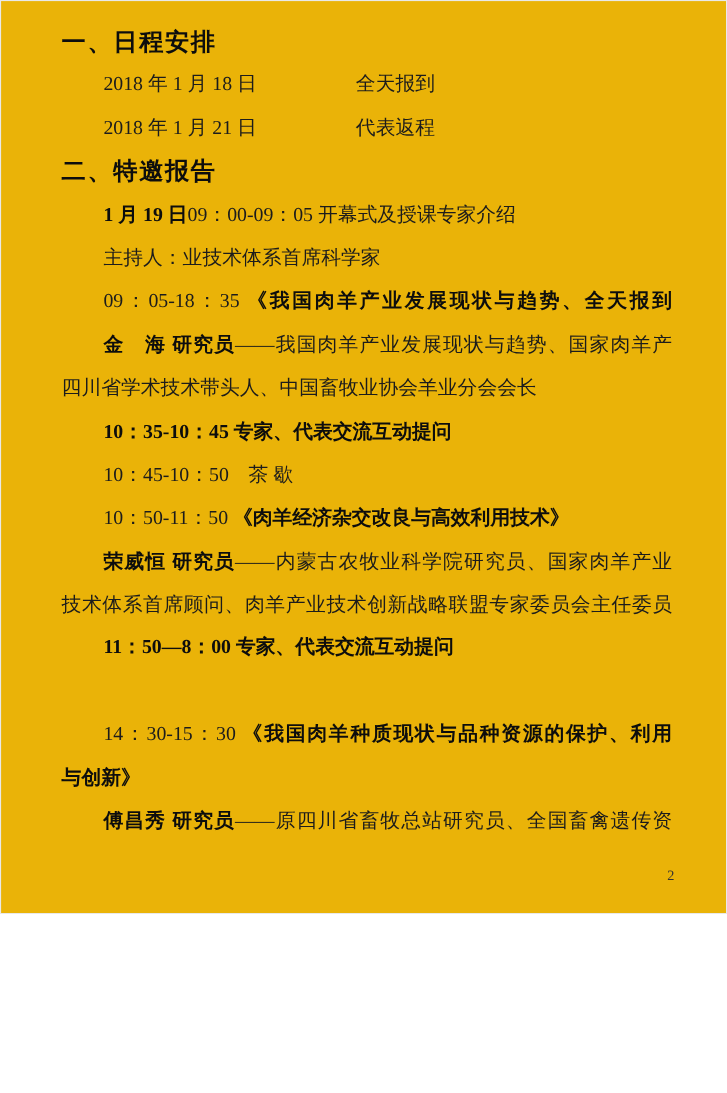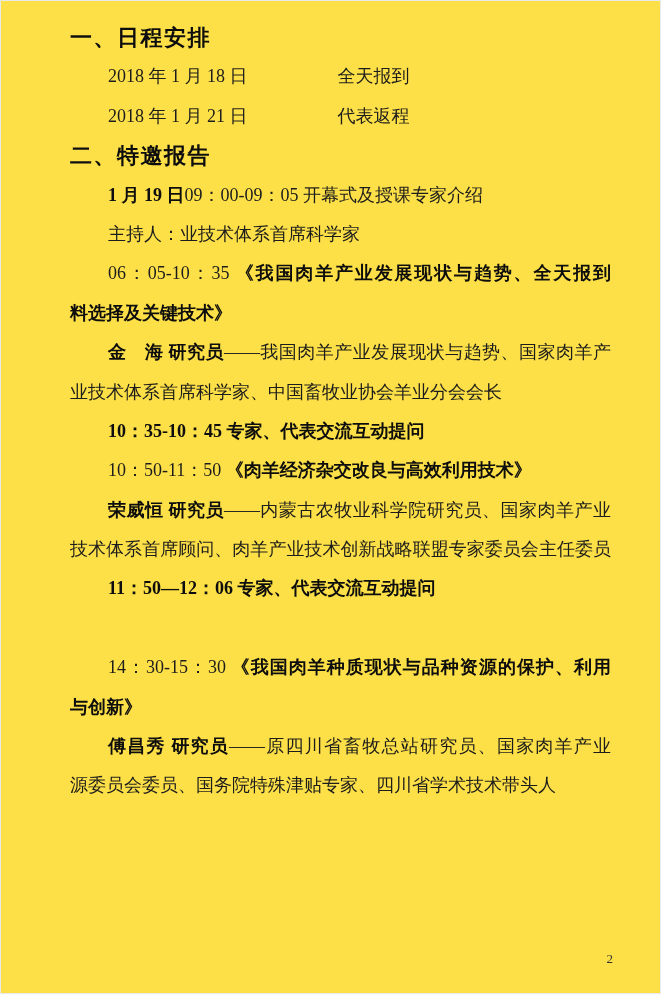--- a/index.html
+++ b/index.html
@@ -3,28 +3,27 @@
 <meta charset="utf-8">
 <style>
   html, body {
     margin: 0;
     padding: 0;
     background: #ffffff;
   }
   .page {
     position: relative;
     width: 661px;
-    height: 994px;
-    background: #fde047;
+    height: 831px;
+    background: #eab308;
     box-sizing: border-box;
     border: 1px solid #e9e9e9;
     overflow: hidden;
     font-family: "Liberation Serif", serif;
     color: #1c1c1c;
-    padding-left: 14px;
   }
   .content {
     box-sizing: border-box;
     padding: 17px 49px 0 55px;
     width: 100%;
   }
   .line {
     height: 39.4px;
     line-height: 39.4px;
     font-size: 18px;
@@ -68,29 +67,28 @@
 <body>
 
 <div class="page">
   <div class="content" id="doc">
       <div class="line heading"><span class="seg bold">一、日程安排</span></div>
       <div class="line indent"><span class="seg">2018 年 1 月 18 日　　　　　全天报到</span></div>
       <div class="line indent"><span class="seg">2018 年 1 月 21 日　　　　　代表返程</span></div>
       <div class="line heading"><span class="seg bold">二、特邀报告</span></div>
       <div class="line indent"><span class="seg bold">1 月 19 日</span><span class="seg">09：00-09：05 开幕式及授课专家介绍</span></div>
       <div class="line indent"><span class="seg">主持人：业技术体系首席科学家</span></div>
-      <div class="line indent justify"><span class="seg">06：05-10：35 </span><span class="seg bold">《我国肉羊产业发展现状与趋势、全天报到</span></div>
-      <div class="line"><span class="seg bold">料选择及关键技术》</span></div>
+      <div class="line indent justify"><span class="seg">09：05-18：35 </span><span class="seg bold">《我国肉羊产业发展现状与趋势、全天报到</span></div>
       <div class="line indent justify"><span class="seg bold">金　海 研究员</span><span class="seg">——我国肉羊产业发展现状与趋势、国家肉羊产</span></div>
-      <div class="line"><span class="seg">业技术体系首席科学家、中国畜牧业协会羊业分会会长</span></div>
+      <div class="line"><span class="seg">四川省学术技术带头人、中国畜牧业协会羊业分会会长</span></div>
       <div class="line indent"><span class="seg bold">10：35-10：45 专家、代表交流互动提问</span></div>
+      <div class="line indent"><span class="seg">10：45-10：50　茶 歇</span></div>
       <div class="line indent"><span class="seg">10：50-11：50 </span><span class="seg bold">《肉羊经济杂交改良与高效利用技术》</span></div>
       <div class="line indent justify"><span class="seg bold">荣威恒 研究员</span><span class="seg">——内蒙古农牧业科学院研究员、国家肉羊产业</span></div>
       <div class="line justify"><span class="seg">技术体系首席顾问、肉羊产业技术创新战略联盟专家委员会主任委员</span></div>
-      <div class="line indent"><span class="seg bold">11：50—12：06 专家、代表交流互动提问</span></div>
+      <div class="line indent"><span class="seg bold">11：50—8：00 专家、代表交流互动提问</span></div>
       <div class="line blank"></div>
       <div class="line indent justify"><span class="seg">14：30-15：30 </span><span class="seg bold">《我国肉羊种质现状与品种资源的保护、利用</span></div>
       <div class="line"><span class="seg bold">与创新》</span></div>
-      <div class="line indent justify"><span class="seg bold">傅昌秀 研究员</span><span class="seg">——原四川省畜牧总站研究员、国家肉羊产业</span></div>
-      <div class="line"><span class="seg">源委员会委员、国务院特殊津贴专家、四川省学术技术带头人</span></div>
+      <div class="line indent justify"><span class="seg bold">傅昌秀 研究员</span><span class="seg">——原四川省畜牧总站研究员、全国畜禽遗传资</span></div>
     </div>
   <div class="page-number">2</div>
 </div>
 
 </body></html>

